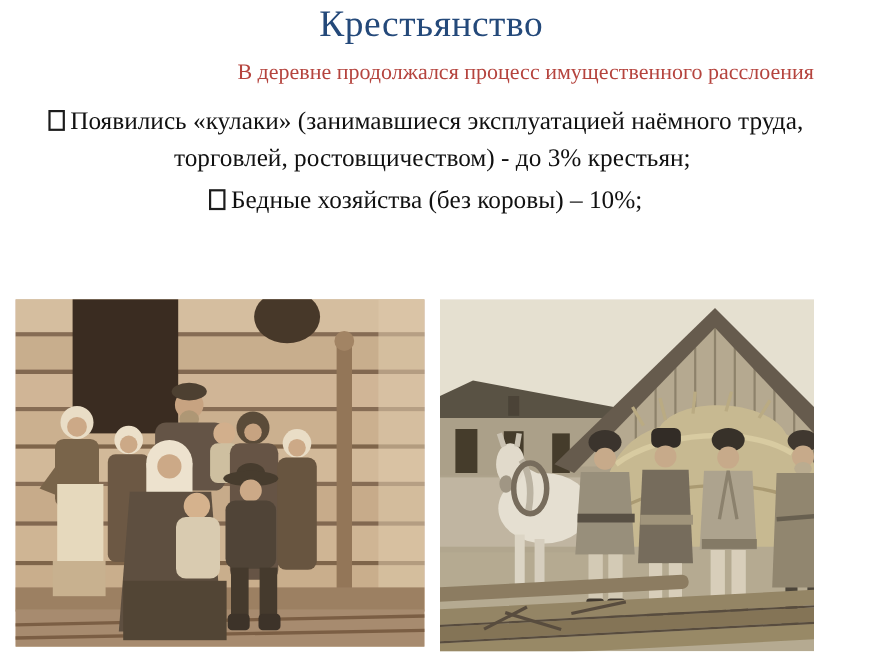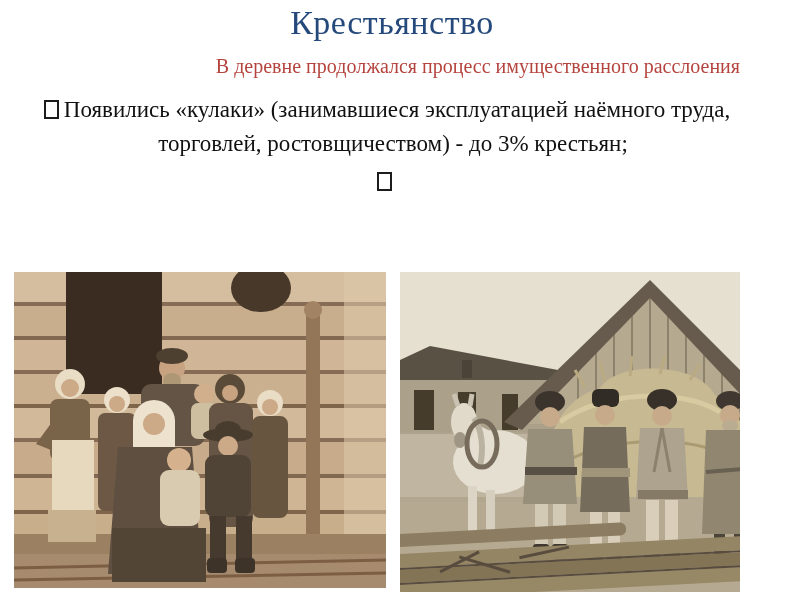--- a/index.html
+++ b/index.html
@@ -38,21 +38,21 @@
 </head>
 <body>
 
 <div class="slide">
 
   <h1 class="title">Крестьянство</h1>
   <h2 class="subtitle">В деревне продолжался процесс имущественного расслоения</h2>
 
   <ul class="bullets">
     <li><span class="tofu"></span><span>Появились «кулаки» (занимавшиеся эксплуатацией наёмного труда, торговлей, ростовщичеством)  - до 3% крестьян;</span></li>
-    <li><span class="tofu"></span></li>
+    <li><span class="tofu"></span><span>Бедные хозяйства (без коровы) – 10%;</span></li>
   </ul>
 
   <figure class="photo photo-left">
     <svg width="372" height="316" viewBox="0 0 372 316" preserveAspectRatio="none">
 
       <rect x="0" y="0" width="372" height="316" fill="#c9af92"></rect>
       <g>
         <rect x="0" y="0" width="372" height="30" fill="#d3bb9d"></rect>
         <rect x="0" y="30" width="372" height="4" fill="#7b604a"></rect>
         <rect x="0" y="34" width="372" height="30" fill="#c5aa8a"></rect>

